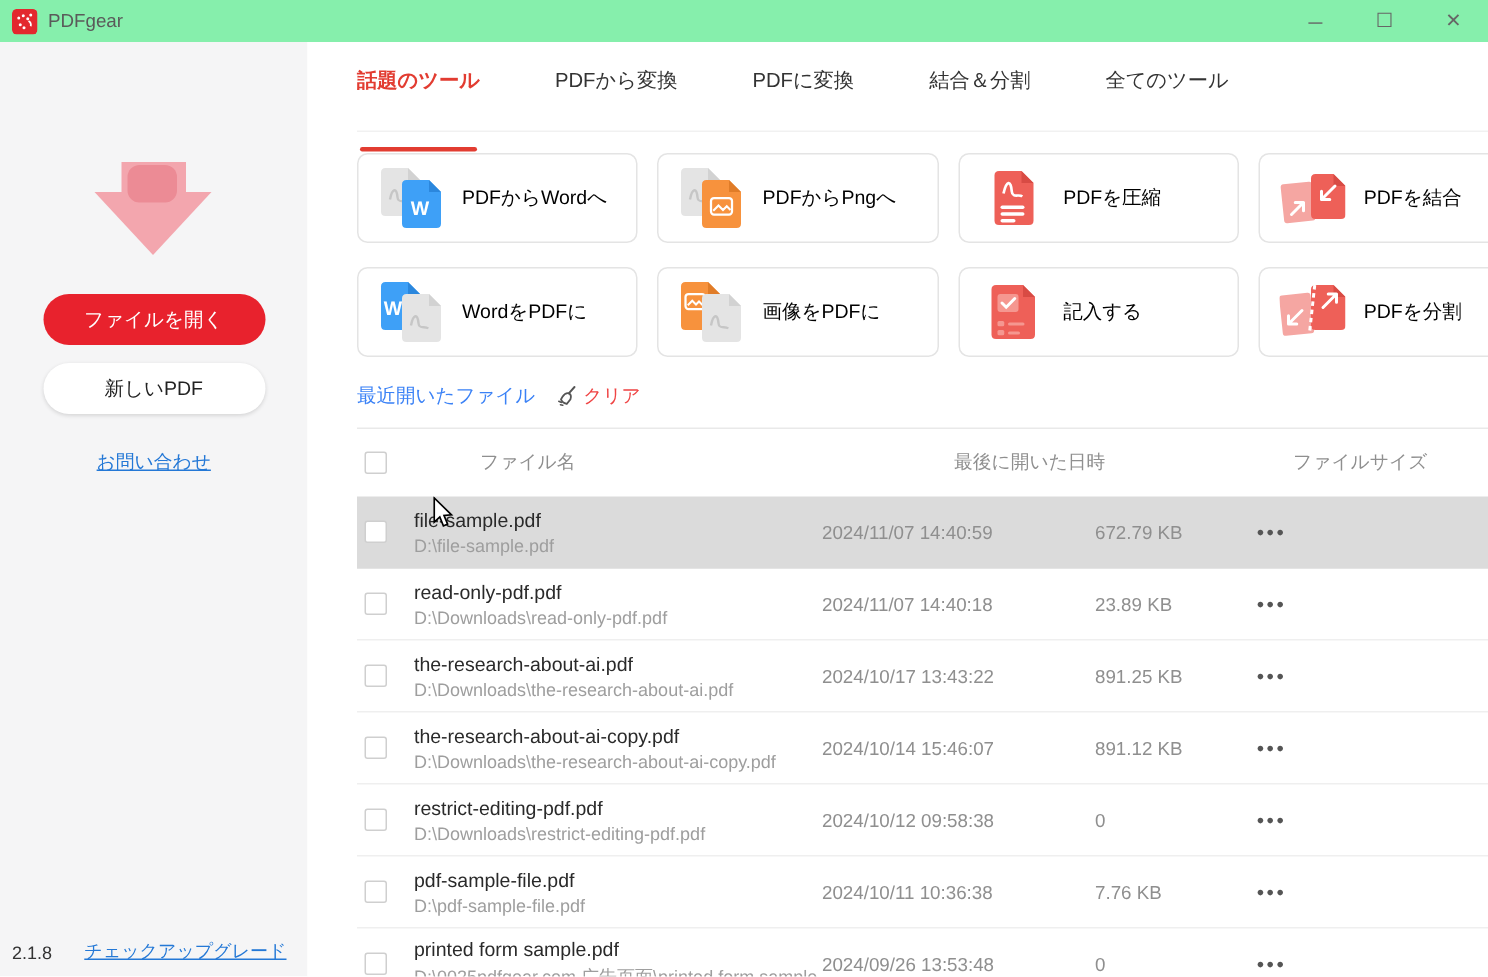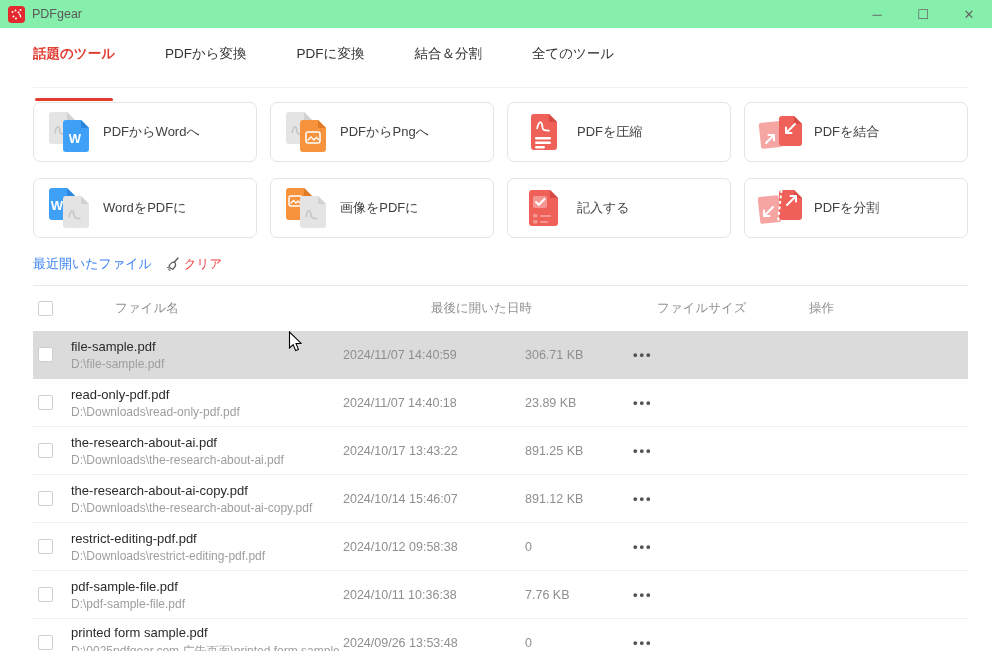--- a/index.html
+++ b/index.html
@@ -39,21 +39,21 @@
   .tabs{display:flex;gap:50px;padding-top:17px;height:60px;border-bottom:1px solid #f1f1f1;}
   .tab{font-size:13.5px;color:#333;position:relative;cursor:pointer;white-space:nowrap;}
   .tab.active{color:#e23c31;font-weight:bold;}
   .tab.active::after{content:"";position:absolute;left:2px;right:2px;bottom:-14px;height:3px;
     background:#e23c31;border-radius:2px;}
   
   .cards{display:grid;grid-template-columns:repeat(4,1fr);gap:16px 13px;margin-top:14px;}
   .card{height:60px;border:1px solid #e4e4e4;border-radius:7px;display:flex;align-items:center;
     padding-left:13px;gap:12px;cursor:pointer;background:#fff;}
   .tool-icon{width:44px;height:40px;flex:0 0 auto;display:block;}
-  .card-label{font-size:13px;color:#404040;white-space:nowrap;}
+  .card-label{font-size:13px;color:#000000;white-space:nowrap;}
   
   .recent-head{display:flex;align-items:center;margin-top:17px;padding-bottom:12px;
     border-bottom:1px solid #e9e9e9;}
   .recent-title{font-size:13px;color:#3b82f6;}
   .clear-btn{display:flex;align-items:center;gap:4px;margin-left:14px;cursor:pointer;}
   .clear-label{font-size:12.5px;color:#ef4444;}
   .table{width:100%;}
   .trow{display:grid;grid-template-columns:38px 272px 182px 108px 1fr;align-items:center;}
   .thead{height:45px;color:#8f8f8f;font-size:12.5px;gap:44px;}
   .row{height:48px;border-bottom:1px solid #efefef;cursor:default;}
@@ -85,20 +85,34 @@
   <span class="title-text">PDFgear</span>
   <div class="win-controls">
     <span class="win-btn">─</span>
     <span class="win-btn">☐</span>
     <span class="win-btn">✕</span>
   </div>
 </div>
 
 <div class="app">
 
+  <div class="sidebar">
+    <div class="drop">
+      <div class="drop-stem"></div>
+      <div class="drop-head"></div>
+      <div class="drop-cap"></div>
+    </div>
+    <button class="side-btn btn-open">ファイルを開く</button>
+    <button class="side-btn btn-new">新しいPDF</button>
+    <a class="contact">お問い合わせ</a>
+    <div class="side-footer">
+      <span class="version">2.1.8</span>
+      <a class="upgrade">チェックアップグレード</a>
+    </div>
+  </div>
 
   <div class="main">
 
     <div class="tabs">
       <span class="tab active">話題のツール</span>
       <span class="tab">PDFから変換</span>
       <span class="tab">PDFに変換</span>
       <span class="tab">結合＆分割</span>
       <span class="tab">全てのツール</span>
     </div>
@@ -230,21 +244,21 @@
         <span>操作</span>
       </div>
 
       <div class="trow row highlight">
         <span class="cb"></span>
         <div class="namecell">
           <span class="fname">file-sample.pdf</span>
           <span class="fpath">D:\file-sample.pdf</span>
         </div>
         <span class="fdate">2024/11/07 14:40:59</span>
-        <span class="fsize">306.71 KB</span>
+        <span class="fsize">672.79 KB</span>
         <span class="fops">•••</span>
       </div>
 
       <div class="trow row">
         <span class="cb"></span>
         <div class="namecell">
           <span class="fname">read-only-pdf.pdf</span>
           <span class="fpath">D:\Downloads\read-only-pdf.pdf</span>
         </div>
         <span class="fdate">2024/11/07 14:40:18</span>

